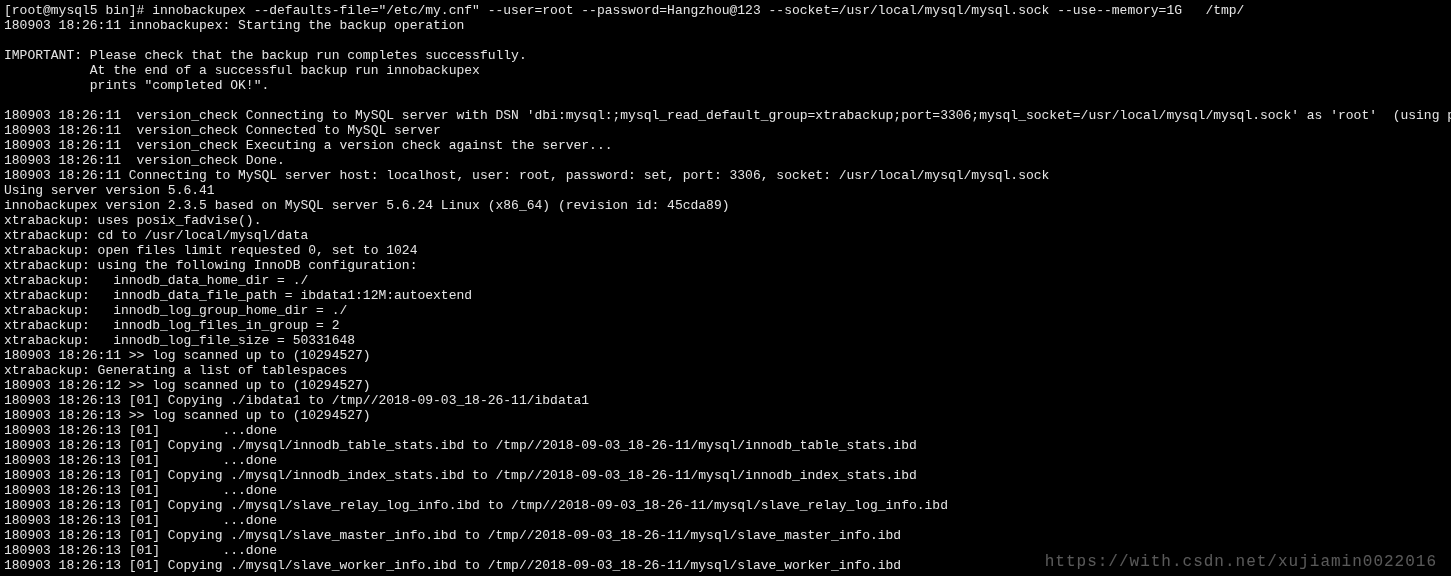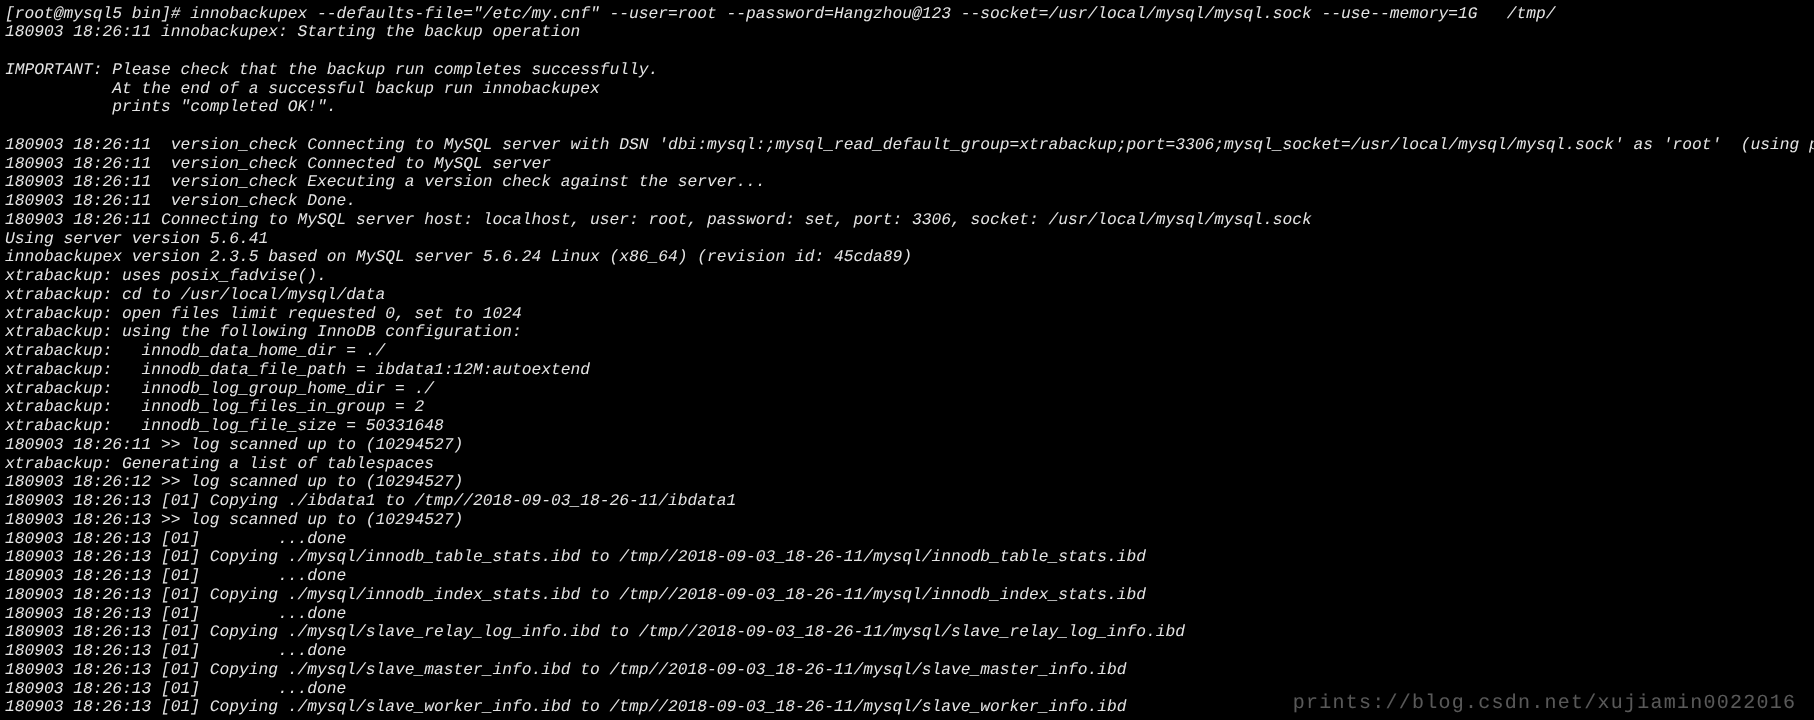--- a/index.html
+++ b/index.html
@@ -11,32 +11,31 @@
     font-size: 13px;
     line-height: 15px;
     width: 1451px;
     height: 576px;
     overflow: hidden;
     position: relative;
   }
   .term {
     white-space: pre;
     padding: 3px 4px 4px 4px;
-    font-style: italic;
   }
   .line { display: block; }
   .watermark {
     position: absolute;
     right: 14px;
     bottom: 6px;
     color: rgba(255,255,255,0.35);
     font-family: "Courier New", monospace;
     font-size: 16px;
     letter-spacing: 1px;
     pointer-events: none;
   }
 </style>
 </head>
 <body>
 
 <div class="term" id="term"><span class="line">[root@mysql5 bin]# innobackupex --defaults-file="/etc/my.cnf" --user=root --password=Hangzhou@123 --socket=/usr/local/mysql/mysql.sock --use--memory=1G   /tmp/</span><span class="line">180903 18:26:11 innobackupex: Starting the backup operation</span><span class="line"> </span><span class="line">IMPORTANT: Please check that the backup run completes successfully.</span><span class="line">           At the end of a successful backup run innobackupex</span><span class="line">           prints "completed OK!".</span><span class="line"> </span><span class="line">180903 18:26:11  version_check Connecting to MySQL server with DSN 'dbi:mysql:;mysql_read_default_group=xtrabackup;port=3306;mysql_socket=/usr/local/mysql/mysql.sock' as 'root'  (using password: YES).</span><span class="line">180903 18:26:11  version_check Connected to MySQL server</span><span class="line">180903 18:26:11  version_check Executing a version check against the server...</span><span class="line">180903 18:26:11  version_check Done.</span><span class="line">180903 18:26:11 Connecting to MySQL server host: localhost, user: root, password: set, port: 3306, socket: /usr/local/mysql/mysql.sock</span><span class="line">Using server version 5.6.41</span><span class="line">innobackupex version 2.3.5 based on MySQL server 5.6.24 Linux (x86_64) (revision id: 45cda89)</span><span class="line">xtrabackup: uses posix_fadvise().</span><span class="line">xtrabackup: cd to /usr/local/mysql/data</span><span class="line">xtrabackup: open files limit requested 0, set to 1024</span><span class="line">xtrabackup: using the following InnoDB configuration:</span><span class="line">xtrabackup:   innodb_data_home_dir = ./</span><span class="line">xtrabackup:   innodb_data_file_path = ibdata1:12M:autoextend</span><span class="line">xtrabackup:   innodb_log_group_home_dir = ./</span><span class="line">xtrabackup:   innodb_log_files_in_group = 2</span><span class="line">xtrabackup:   innodb_log_file_size = 50331648</span><span class="line">180903 18:26:11 &gt;&gt; log scanned up to (10294527)</span><span class="line">xtrabackup: Generating a list of tablespaces</span><span class="line">180903 18:26:12 &gt;&gt; log scanned up to (10294527)</span><span class="line">180903 18:26:13 [01] Copying ./ibdata1 to /tmp//2018-09-03_18-26-11/ibdata1</span><span class="line">180903 18:26:13 &gt;&gt; log scanned up to (10294527)</span><span class="line">180903 18:26:13 [01]        ...done</span><span class="line">180903 18:26:13 [01] Copying ./mysql/innodb_table_stats.ibd to /tmp//2018-09-03_18-26-11/mysql/innodb_table_stats.ibd</span><span class="line">180903 18:26:13 [01]        ...done</span><span class="line">180903 18:26:13 [01] Copying ./mysql/innodb_index_stats.ibd to /tmp//2018-09-03_18-26-11/mysql/innodb_index_stats.ibd</span><span class="line">180903 18:26:13 [01]        ...done</span><span class="line">180903 18:26:13 [01] Copying ./mysql/slave_relay_log_info.ibd to /tmp//2018-09-03_18-26-11/mysql/slave_relay_log_info.ibd</span><span class="line">180903 18:26:13 [01]        ...done</span><span class="line">180903 18:26:13 [01] Copying ./mysql/slave_master_info.ibd to /tmp//2018-09-03_18-26-11/mysql/slave_master_info.ibd</span><span class="line">180903 18:26:13 [01]        ...done</span><span class="line">180903 18:26:13 [01] Copying ./mysql/slave_worker_info.ibd to /tmp//2018-09-03_18-26-11/mysql/slave_worker_info.ibd</span></div>
 
-<div class="watermark">prints://blog.csdn.net/xujiamin0022016</div>
+<div class="watermark">https://with.csdn.net/xujiamin0022016</div>
 
 </body></html>

